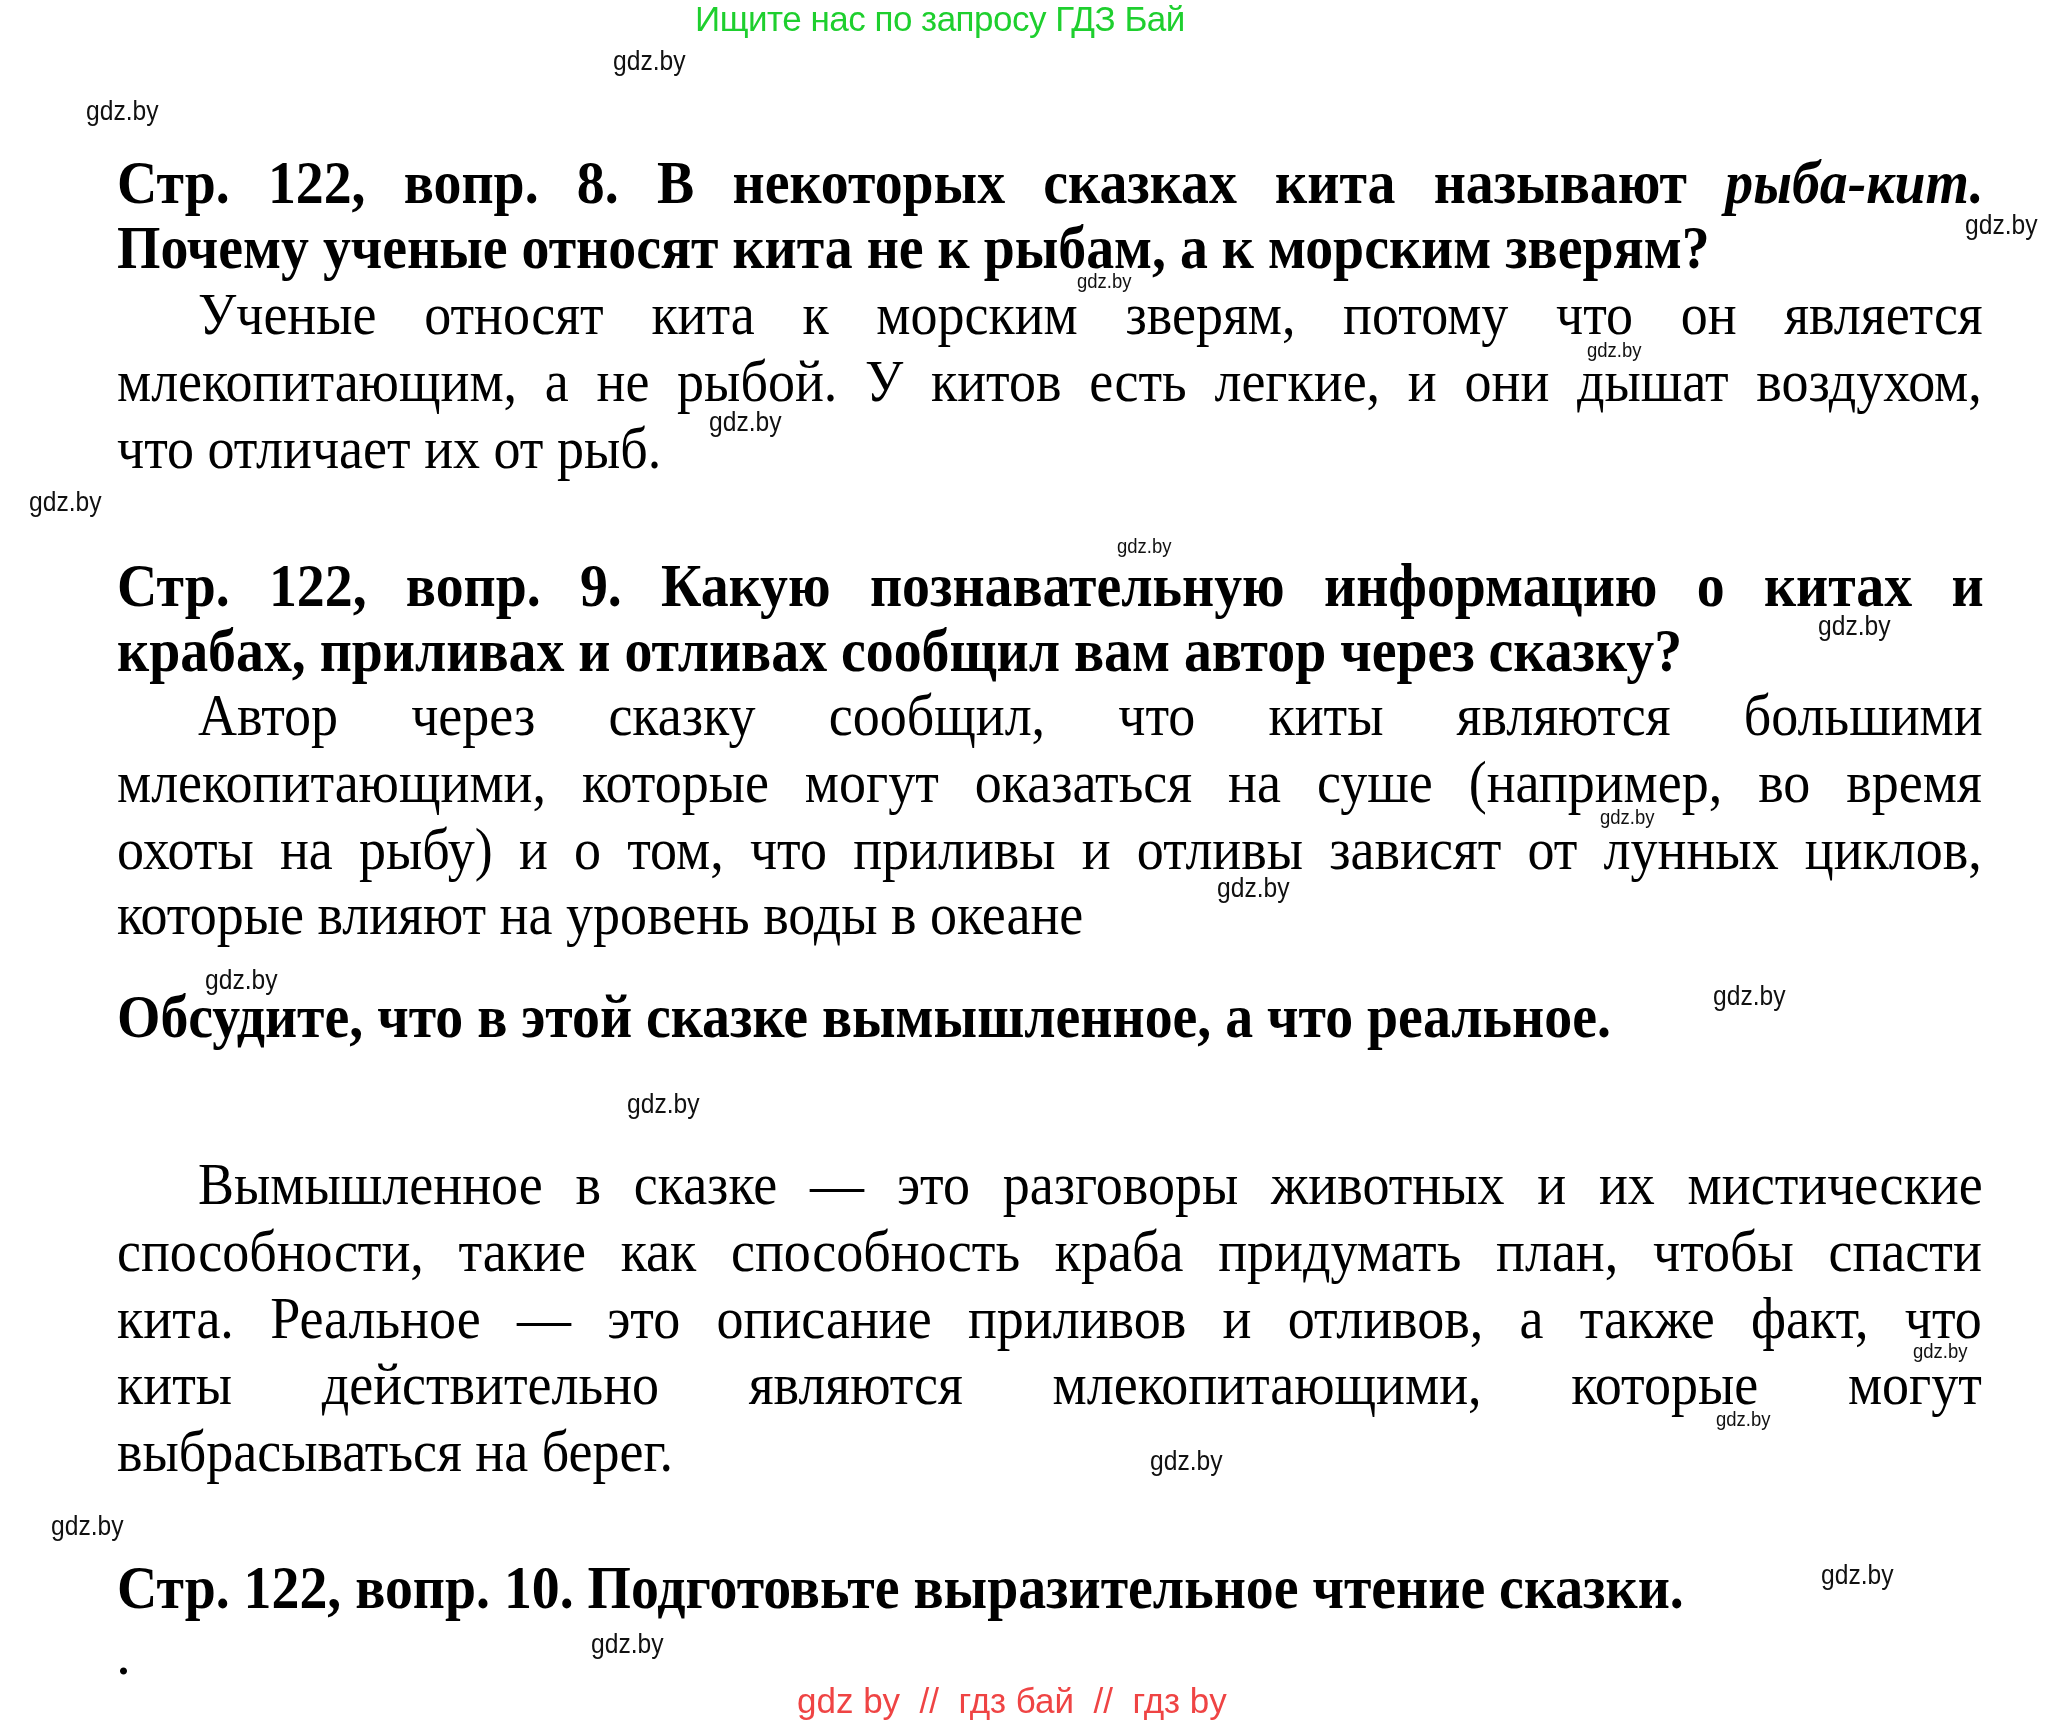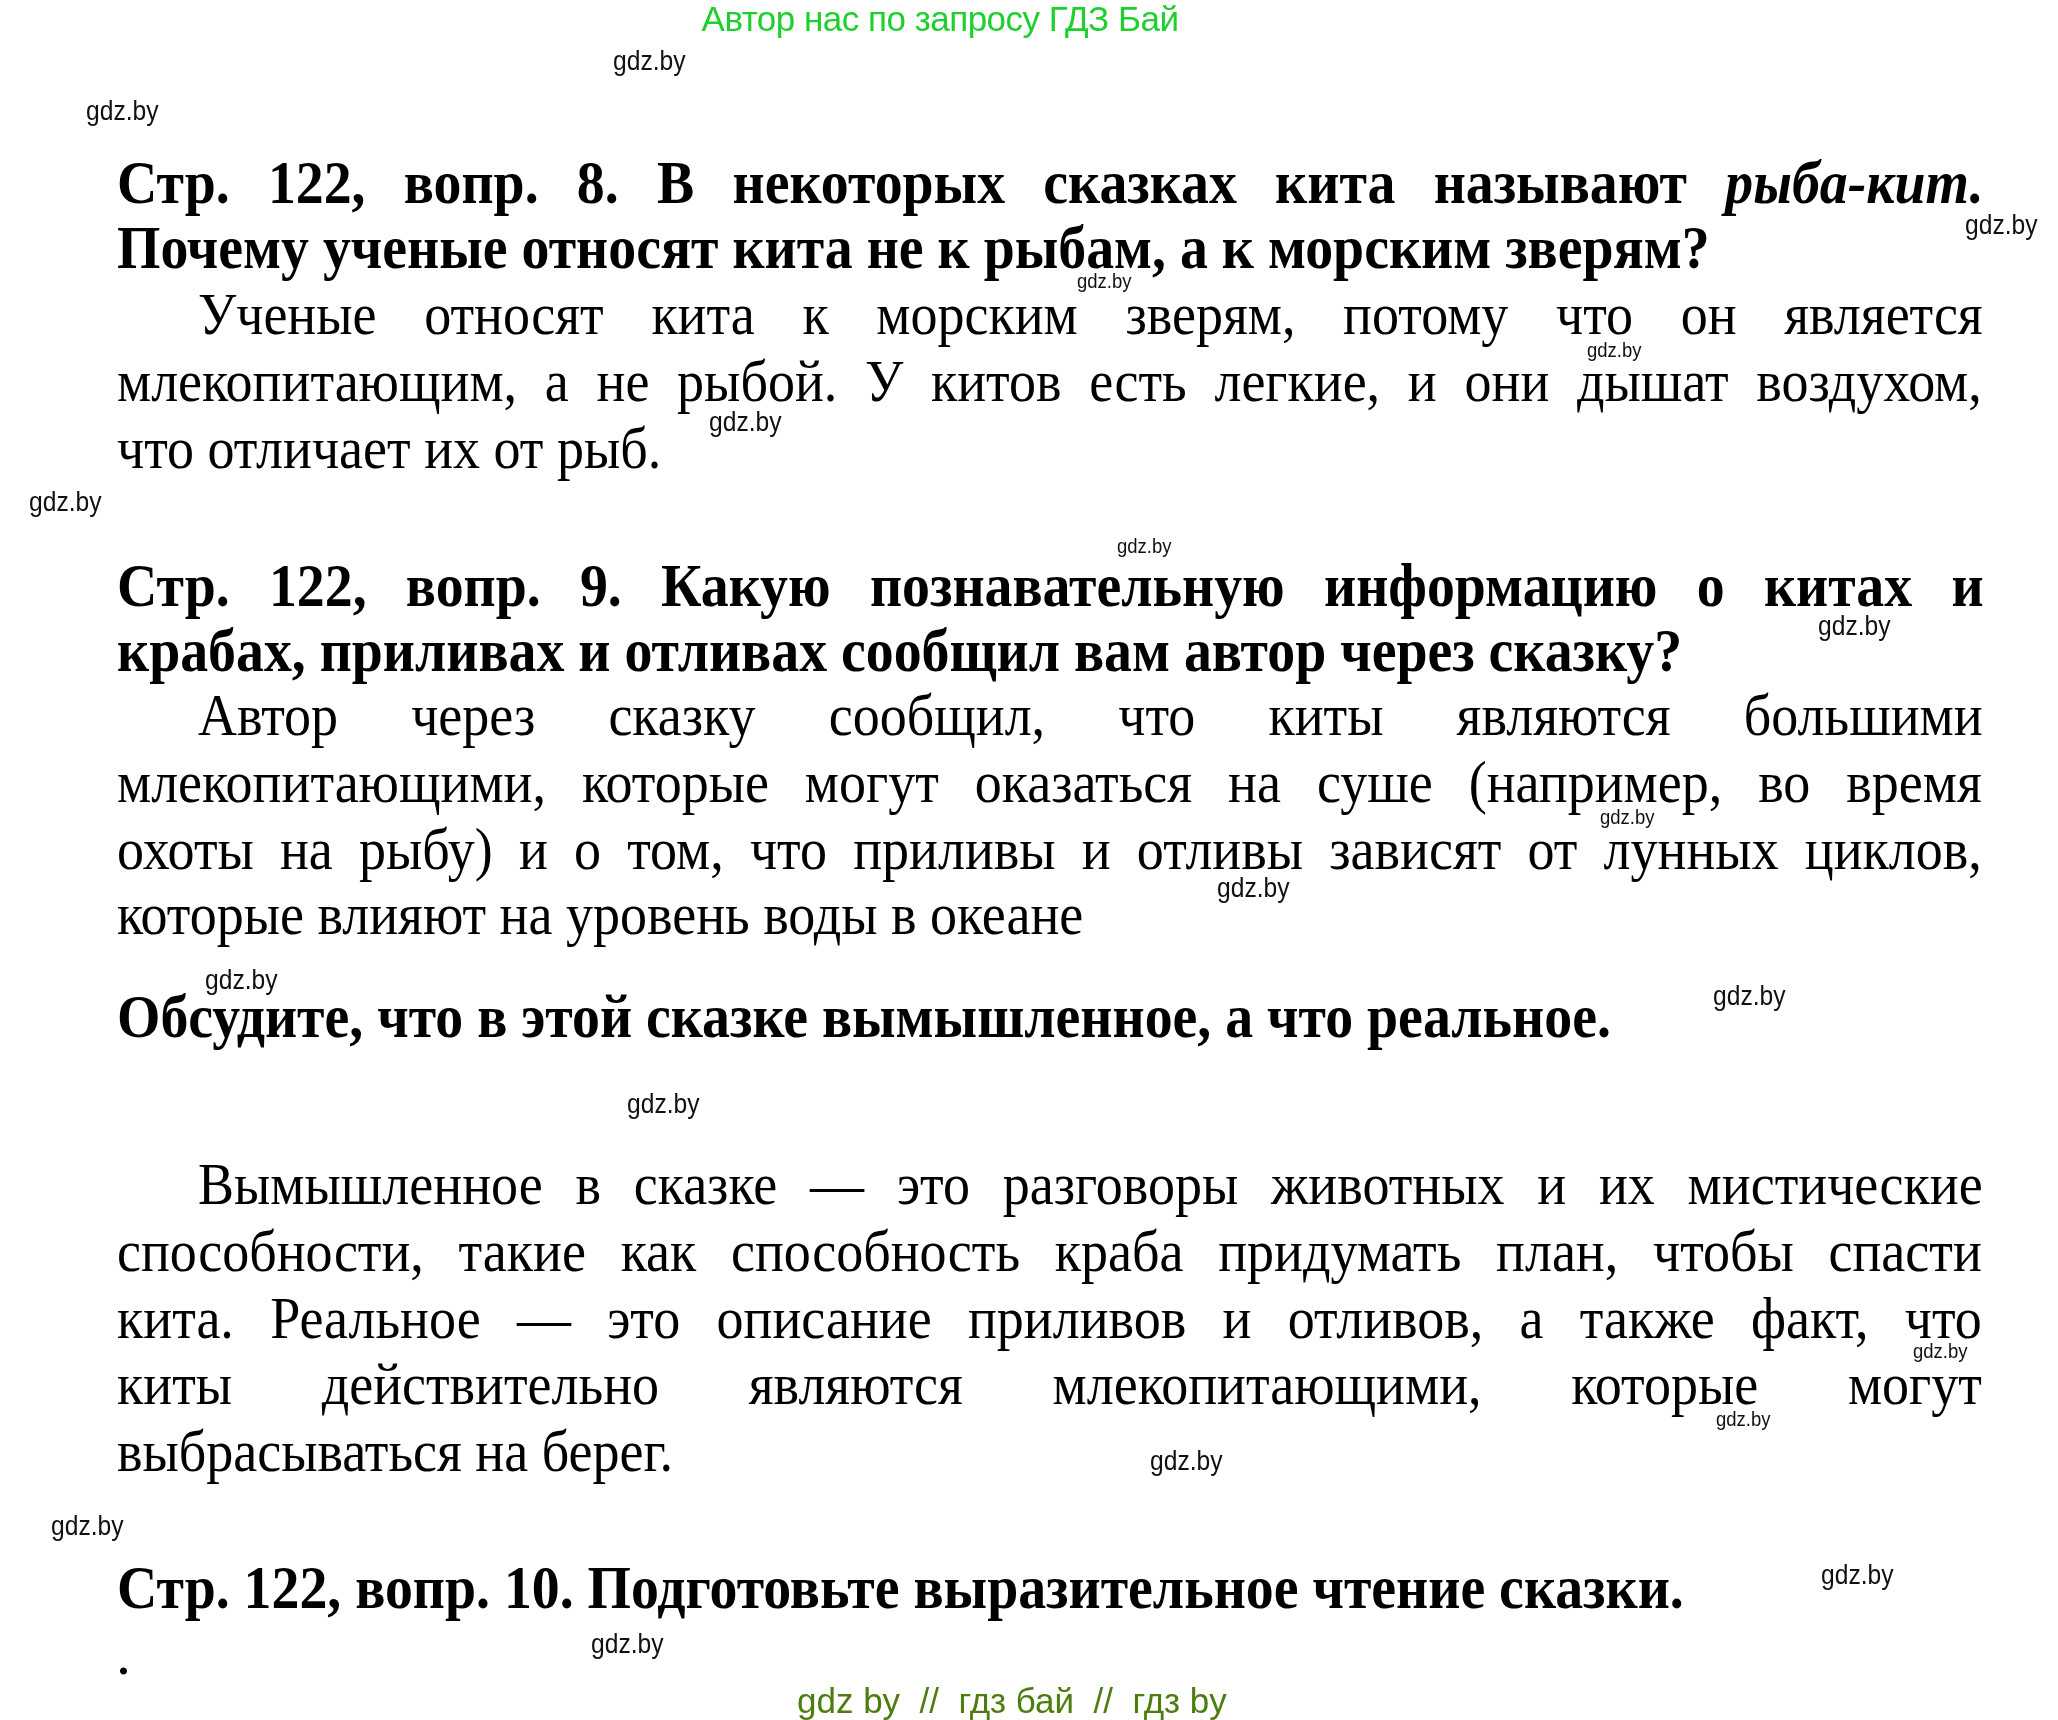--- a/index.html
+++ b/index.html
@@ -22,21 +22,21 @@
       white-space: nowrap; transform: scaleX(0.88); transform-origin: 0 0;
     }
     .wm.big { font-size: 28px; line-height: 30px; }
     .wm.small { font-size: 21px; line-height: 22px; }
     .footer-inner { position: absolute; left: 797px; top: 1682px; font-family: "Liberation Sans", sans-serif; font-size: 35px; line-height: 38px; white-space: pre; }
     em { font-style: italic; }
   </style>
 </head>
 <body>
 
-<div class="header-note" style="color:#1ecf2e; left:0; width:1880px;">Автор нас по запросу ГДЗ Бай</div>
+<div class="header-note" style="color:#1ecf2e; left:0; width:1880px;">Ищите нас по запросу ГДЗ Бай</div>
 
 <div class="line h just" style="top:151px; width:2074px; transform:scaleX(0.9);">
   <span>Стр. 122, вопр. 8. В некоторых сказках кита называют </span><em>рыба-кит.</em>
 </div>
 <div class="line h" style="top:216px; transform:scaleX(0.9);">Почему ученые относят кита не к рыбам, а к морским зверям?</div>
 
 <div class="line b just" style="top:284px; left:198px; width:1983px; transform:scaleX(0.9);">Ученые относят кита к морским зверям, потому что он является</div>
 <div class="line b just" style="top:351px; width:2072px; transform:scaleX(0.9);">млекопитающим, а не рыбой. У китов есть легкие, и они дышат воздухом,</div>
 <div class="line b" style="top:418px; transform:scaleX(0.9);">что отличает их от рыб.</div>
 
@@ -73,13 +73,13 @@
 <span class="wm big" style="left:205px; top:965px;">gdz.by</span>
 <span class="wm big" style="left:1713px; top:981px;">gdz.by</span>
 <span class="wm big" style="left:627px; top:1089px;">gdz.by</span>
 <span class="wm small" style="left:1913px; top:1340px;">gdz.by</span>
 <span class="wm small" style="left:1716px; top:1408px;">gdz.by</span>
 <span class="wm big" style="left:1150px; top:1446px;">gdz.by</span>
 <span class="wm big" style="left:51px; top:1511px;">gdz.by</span>
 <span class="wm big" style="left:1821px; top:1560px;">gdz.by</span>
 <span class="wm big" style="left:591px; top:1629px;">gdz.by</span>
 
-<div class="footer-inner" style="color:#4d7c0f;">gdz by  //  гдз бай  //  гдз by</div>
+<div class="footer-inner" style="color:#ef4444;">gdz by  //  гдз бай  //  гдз by</div>
 
 </body></html>

